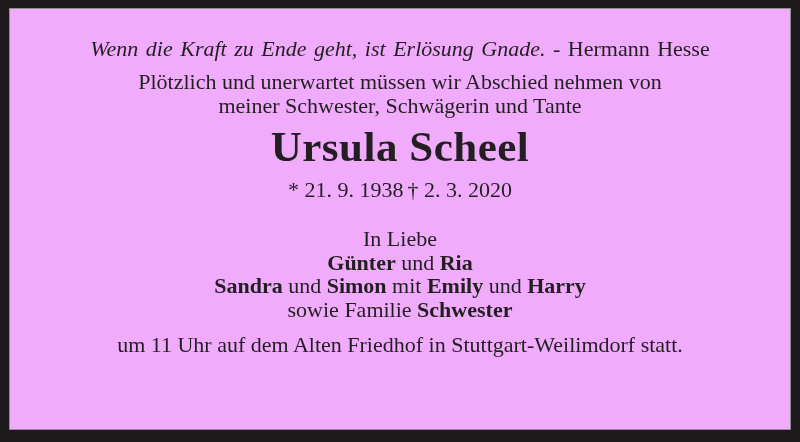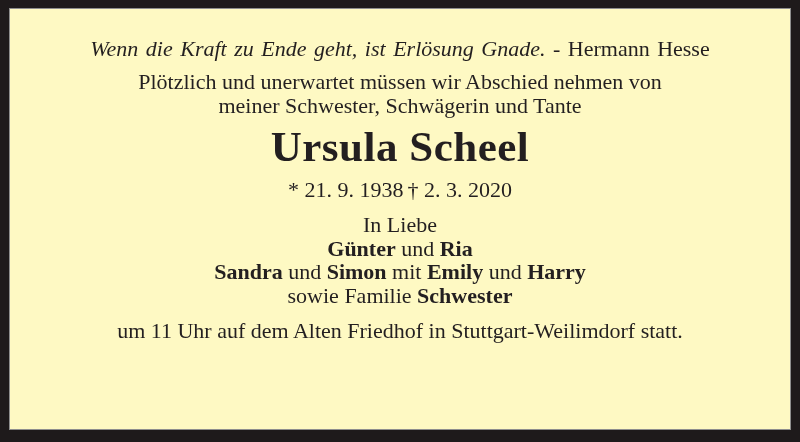--- a/index.html
+++ b/index.html
@@ -14,21 +14,21 @@
     width: 800px;
     height: 442px;
     background: #1e1a1b;           
   }
   .paper {
     position: absolute;
     top: 9px;
     left: 10px;
     right: 10px;
     bottom: 13px;
-    background: #fef9c3;
+    background: #f0abfc;
     box-shadow: 0 0 0 1px #8e8e8e; 
     text-align: center;
     color: #231f20;
     font-family: "Liberation Serif", "DejaVu Serif", serif;
   }
   .line { white-space: nowrap; }
 
   .quote {
     margin-top: 28px;
     font-size: 22px;
@@ -55,21 +55,21 @@
   .dates {
     margin-top: 6px;
     font-size: 22px;
     line-height: 26px;
     display: flex;
     justify-content: center;
     gap: 4px;
   }
 
   .family {
-    margin-top: 10px;
+    margin-top: 24px;
     font-size: 22px;
     line-height: 23.5px;
   }
   .seg-b { font-weight: bold; }
   .seg-r { font-weight: normal; font-family: Liberation Serif, serif; }
 
   .funeral {
     margin-top: 11px;
     font-size: 22px;
     line-height: 25.5px;

